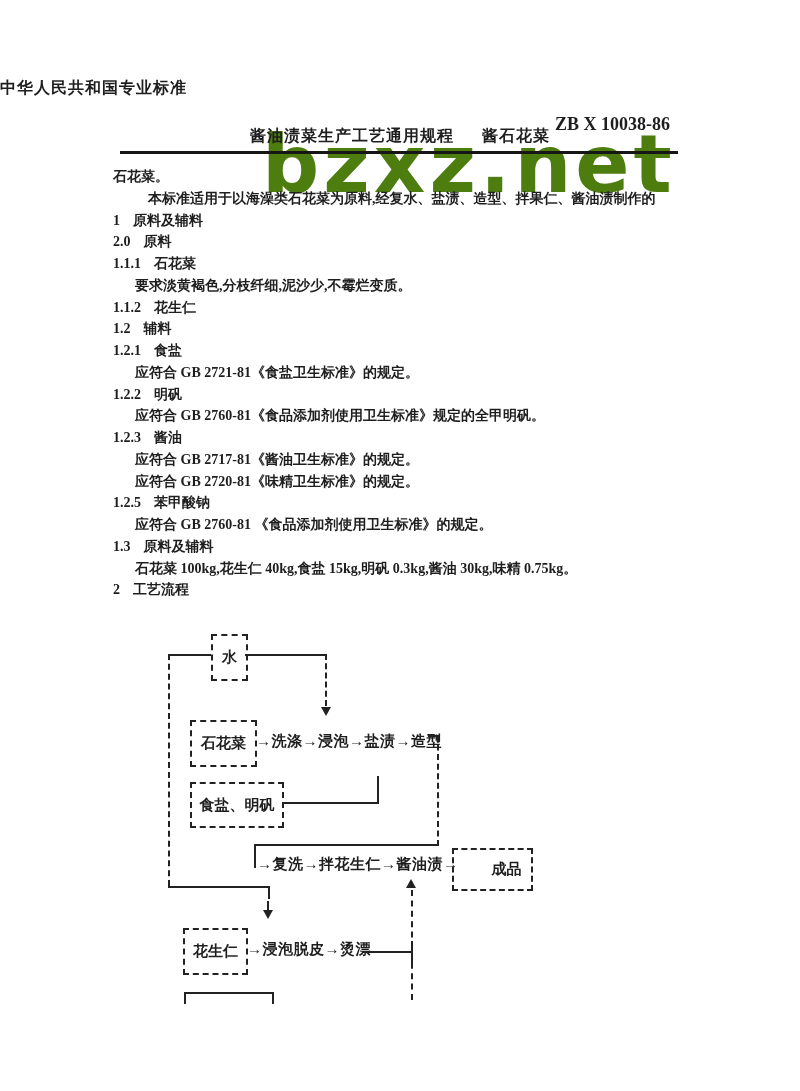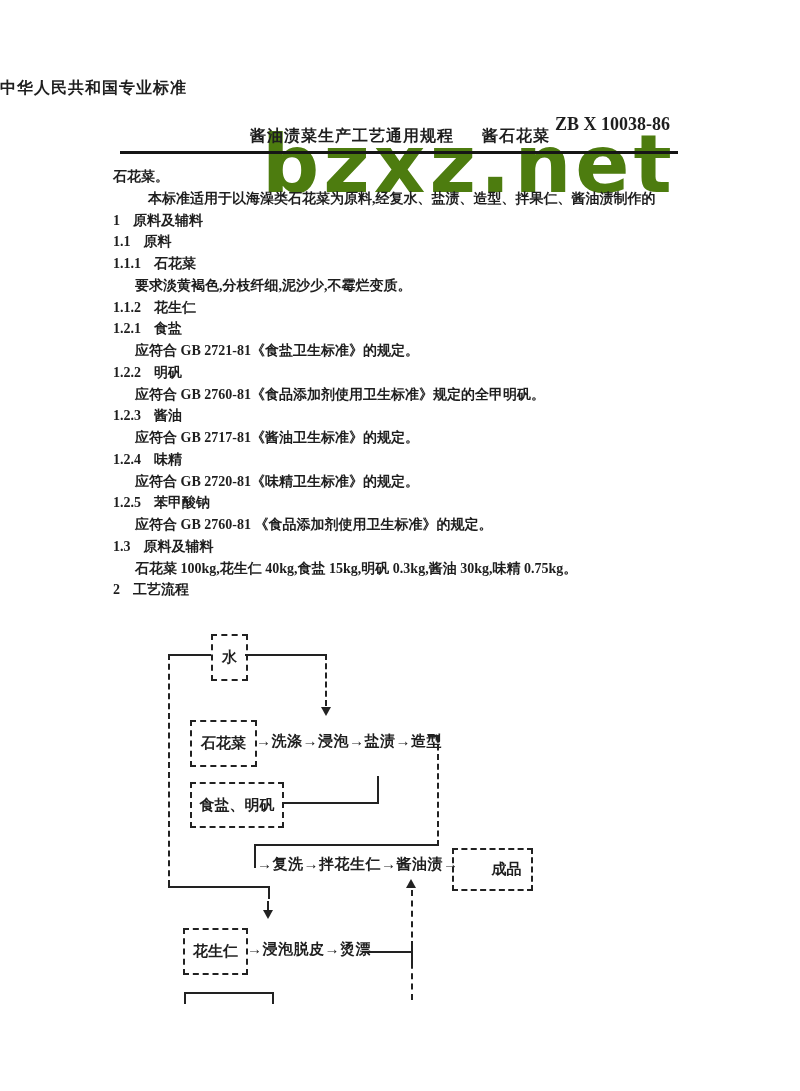--- a/index.html
+++ b/index.html
@@ -133,31 +133,31 @@
   <div class="std-num">ZB X 10038-86</div>
   <div class="subtitle">
     <span>酱油渍菜生产工艺通用规程</span><span class="gap"></span><span>酱石花菜</span>
   </div>
   <div class="rule"></div>
 
   <div class="doc">
     <div class="line">石花菜。</div>
     <div class="line first">本标准适用于以海澡类石花菜为原料,经复水、盐渍、造型、拌果仁、酱油渍制作的</div>
     <div class="line hd"><span class="num">1</span><span>原料及辅料</span></div>
-    <div class="line hd"><span class="num">1.1</span><span>原料</span></div>
+    <div class="line hd"><span class="num">2.0</span><span>原料</span></div>
     <div class="line hd"><span class="num">1.1.1</span><span>石花菜</span></div>
     <div class="line ind">要求淡黄褐色,分枝纤细,泥沙少,不霉烂变质。</div>
     <div class="line hd"><span class="num">1.1.2</span><span>花生仁</span></div>
+    <div class="line hd"><span class="num">1.2</span><span>辅料</span></div>
     <div class="line hd"><span class="num">1.2.1</span><span>食盐</span></div>
     <div class="line ind">应符合 GB 2721-81《食盐卫生标准》的规定。</div>
     <div class="line hd"><span class="num">1.2.2</span><span>明矾</span></div>
     <div class="line ind">应符合 GB 2760-81《食品添加剂使用卫生标准》规定的全甲明矾。</div>
     <div class="line hd"><span class="num">1.2.3</span><span>酱油</span></div>
     <div class="line ind">应符合 GB 2717-81《酱油卫生标准》的规定。</div>
-    <div class="line hd"><span class="num">1.2.4</span><span>味精</span></div>
     <div class="line ind">应符合 GB 2720-81《味精卫生标准》的规定。</div>
     <div class="line hd"><span class="num">1.2.5</span><span>苯甲酸钠</span></div>
     <div class="line ind">应符合 GB 2760-81 《食品添加剂使用卫生标准》的规定。</div>
     <div class="line hd"><span class="num">1.3</span><span>原料及辅料</span></div>
     <div class="line ind">石花菜 100kg,花生仁 40kg,食盐 15kg,明矾 0.3kg,酱油 30kg,味精 0.75kg。</div>
     <div class="line hd"><span class="num">2</span><span>工艺流程</span></div>
   </div>
 
   <div class="flow">
 

